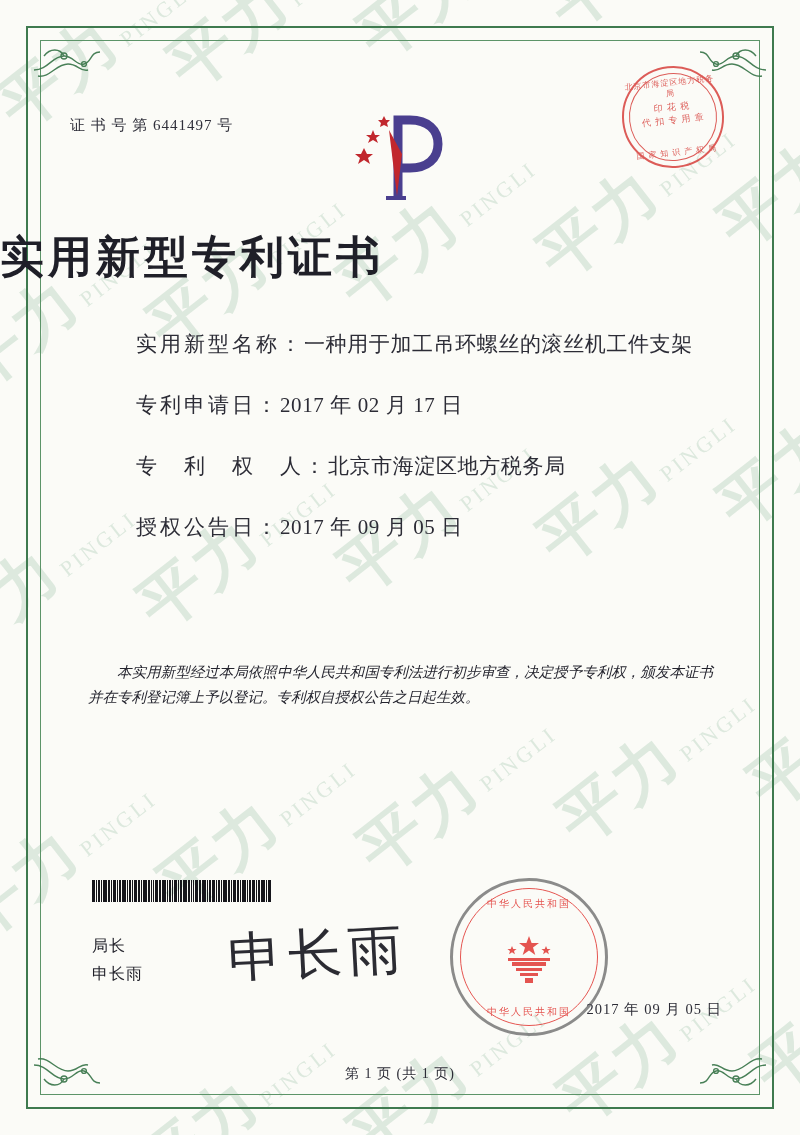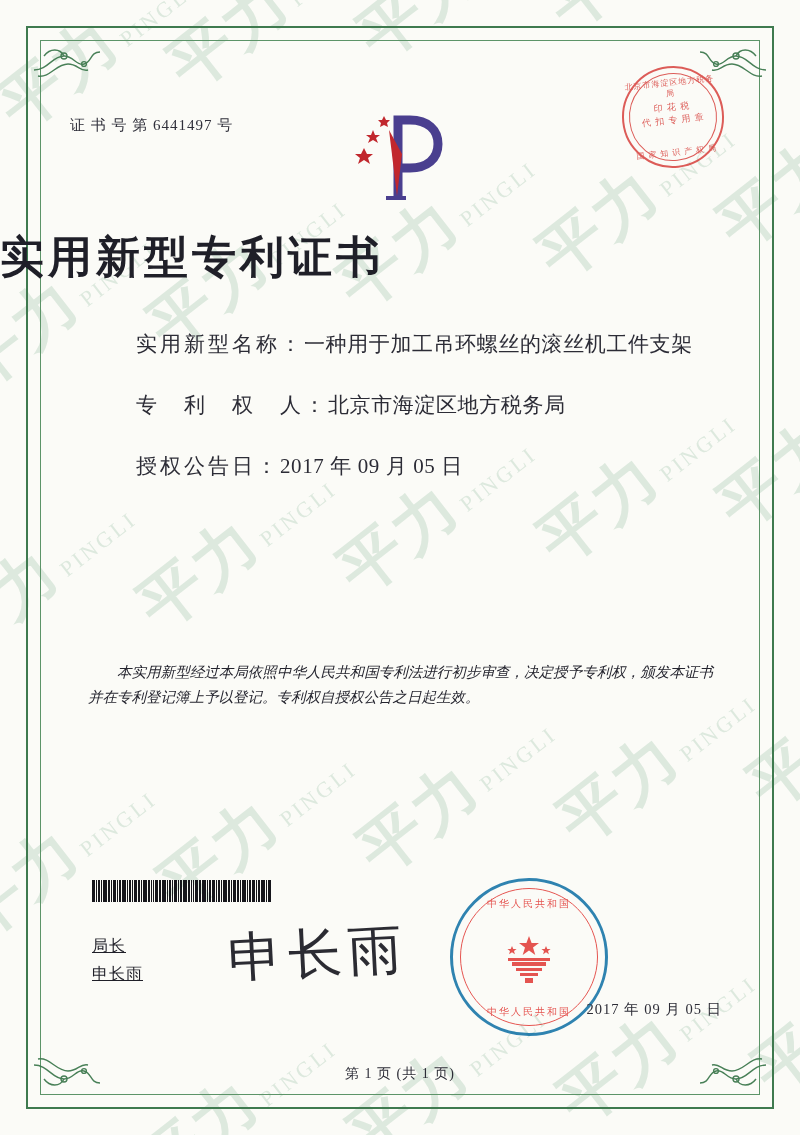--- a/index.html
+++ b/index.html
@@ -207,21 +207,20 @@
   }
 
   .signature-block {
     position: absolute;
     left: 92px;
     top: 932px;
     font-size: 16px;
     color: #1f1f28;
     line-height: 28px;
     letter-spacing: 1px;
-    text-decoration: underline;
   }
 
   .handwriting {
     position: absolute;
     left: 228px;
     top: 918px;
     font-size: 54px;
     color: #1a1a22;
     font-family: "DejaVu Serif", serif;
     letter-spacing: 6px;
@@ -229,21 +228,21 @@
     opacity: 0.92;
   }
 
   .big-seal {
     position: absolute;
     right: 192px;
     top: 878px;
     width: 152px;
     height: 152px;
     border-radius: 50%;
-    border: 3px solid #0369a1;
+    border: 3px solid #737373;
     color: #e0302c;
     opacity: 0.82;
   }
   .big-seal .ring2 {
     position: absolute;
     inset: 7px;
     border-radius: 50%;
     border: 1.5px solid #e0302c;
   }
   .seal-emblem {
@@ -444,20 +443,23 @@
     <div class="bot">国 家 知 识 产 权 局</div>
   </div>
 
   <div class="main-title">实用新型专利证书</div>
 
   <div class="fields">
     <div class="field-row">
       <span class="label">实用新型名称：</span><span class="value">一种用于加工吊环螺丝的滚丝机工件支架</span>
     </div>
     <div class="field-row">
+      <span class="label">专利申请日：</span><span class="value">2017 年 02 月 17 日</span>
+    </div>
+    <div class="field-row">
       <span class="label">专　利　权　人：</span><span class="value">北京市海淀区地方税务局</span>
     </div>
     <div class="field-row tight">
       <span class="label">授权公告日：</span><span class="value">2017 年 09 月 05 日</span>
     </div>
   </div>
 
   <div class="paragraphs">
     <p>本实用新型经过本局依照中华人民共和国专利法进行初步审查，决定授予专利权，颁发本证书并在专利登记簿上予以登记。专利权自授权公告之日起生效。</p>
   </div>

